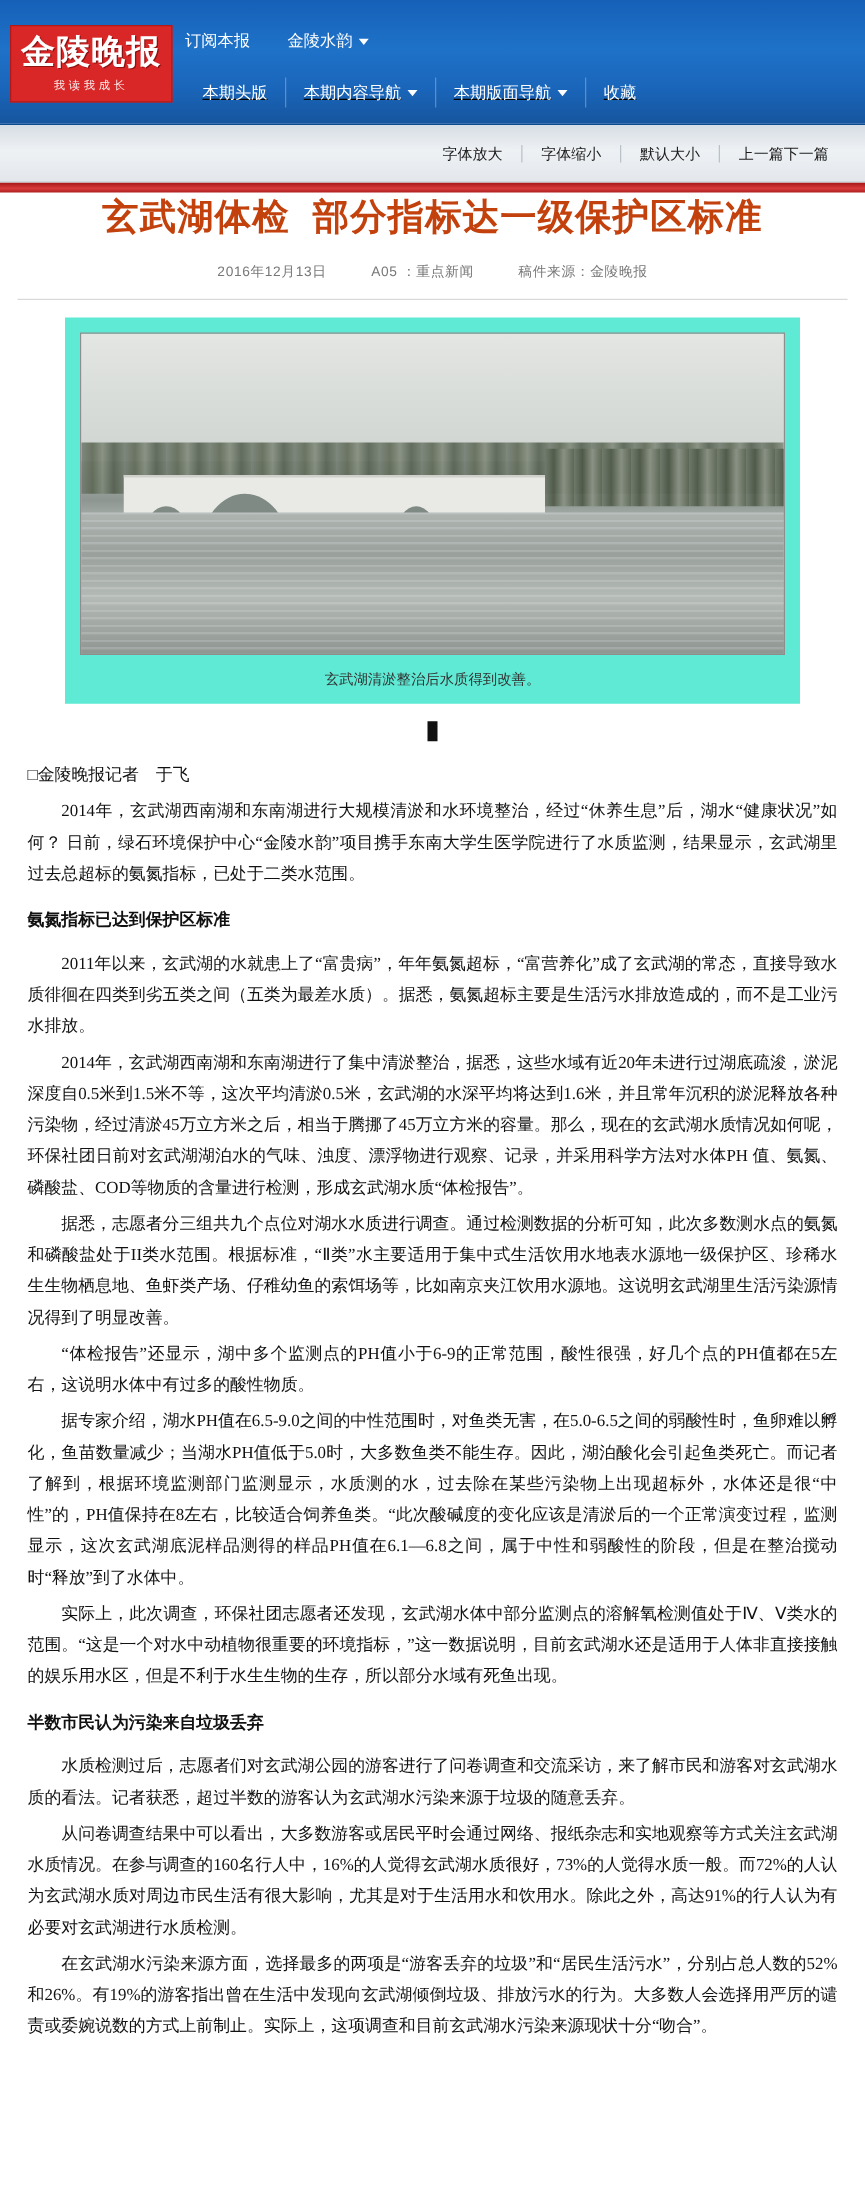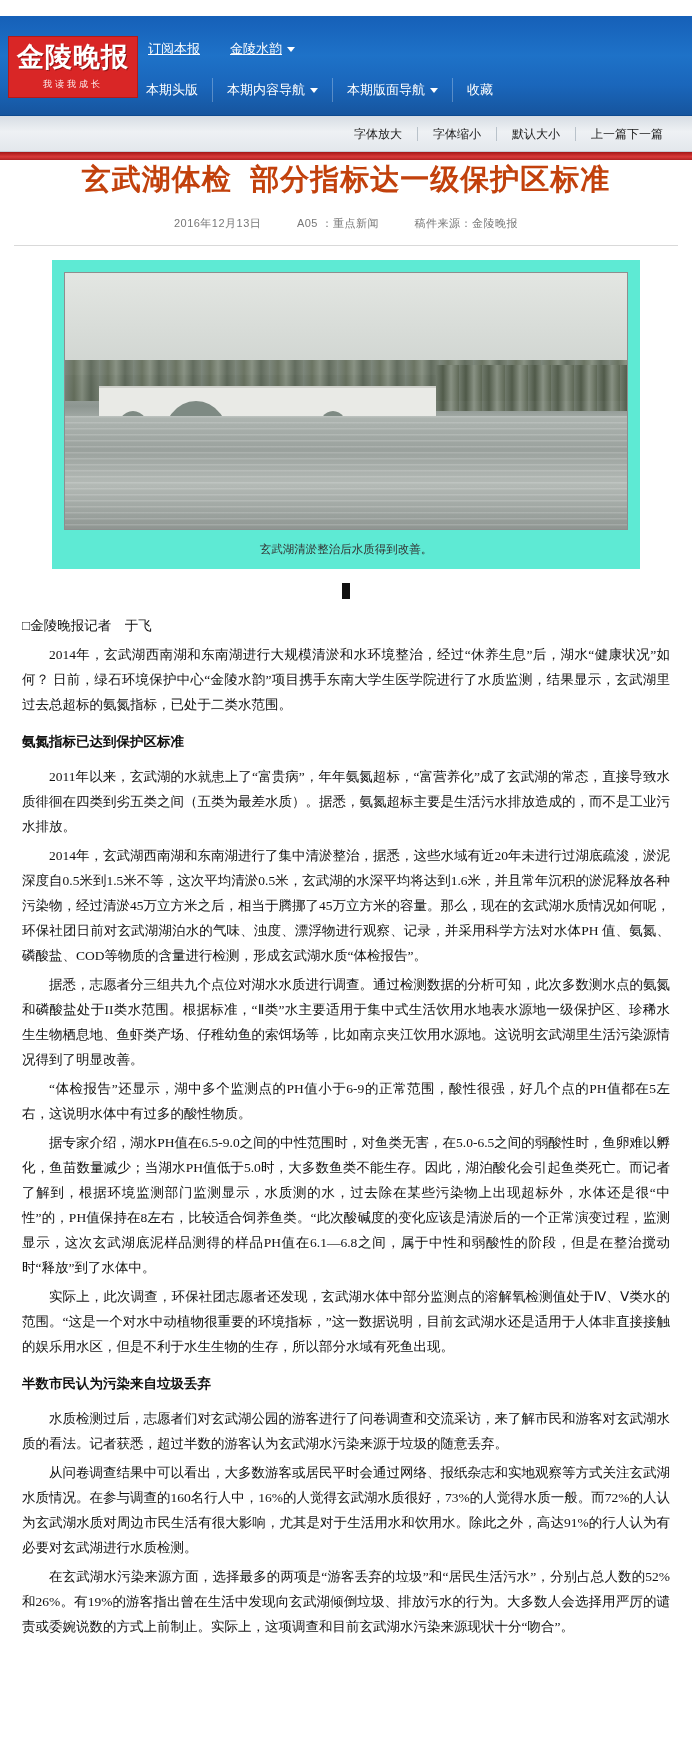--- a/index.html
+++ b/index.html
@@ -16,21 +16,20 @@
     margin: 0 auto;
     overflow: hidden;
   }
 
   
   .topbar {
     height: 100px;
     background: linear-gradient(to bottom, #1660b8 0%, #1e72c8 40%, #1a66bb 70%, #16559e 100%);
     position: relative;
     border-bottom: 1px solid #0e4a8f;
-    margin-top: 16px;
   }
   .logo-box {
     position: absolute;
     left: 8px; top: 20px;
     width: 130px; height: 62px;
     background: #d92626;
     border: 1px solid #b21a1a;
     display: flex;
     flex-direction: column;
     align-items: center;
@@ -55,51 +54,52 @@
   }
   .nav-row1 {
     position: absolute;
     left: 148px; top: 24px;
     display: flex;
     align-items: center;
     gap: 30px;
   }
   .nav-row2 {
     position: absolute;
-    left: 132px; top: 62px;
+    left: 148px; top: 62px;
     display: flex;
     align-items: flex-start;
+    text-decoration: underline;
   }
   .nav-link {
     color: #ffffff;
     font-size: 13px;
     text-decoration: none;
     white-space: nowrap;
   }
-  .nav-link.underline { text-decoration: underline; }
+  .nav-link.underline { }
   .nav-btn {
     color: #ffffff;
     font-size: 13px;
     padding: 3px 14px;
     white-space: nowrap;
     border-left: 1px solid rgba(255,255,255,.28);
   }
   .nav-btn:first-child { border-left: none; }
   .caret {
     display: inline-block;
     margin-left: 5px;
     border-left: 4px solid transparent;
     border-right: 4px solid transparent;
     border-top: 5px solid #ffffff;
     vertical-align: middle;
   }
 
   
   .toolstrip {
-    height: 36px;
+    height: 46px;
     background: linear-gradient(to bottom, #d7dde4 0%, #eef1f4 45%, #e3e7ec 100%);
     border-bottom: 1px solid #c3cbd3;
     display: flex;
     align-items: center;
     justify-content: flex-end;
     padding-right: 14px;
     gap: 0;
     position: relative;
   }
   .toolstrip::before {

